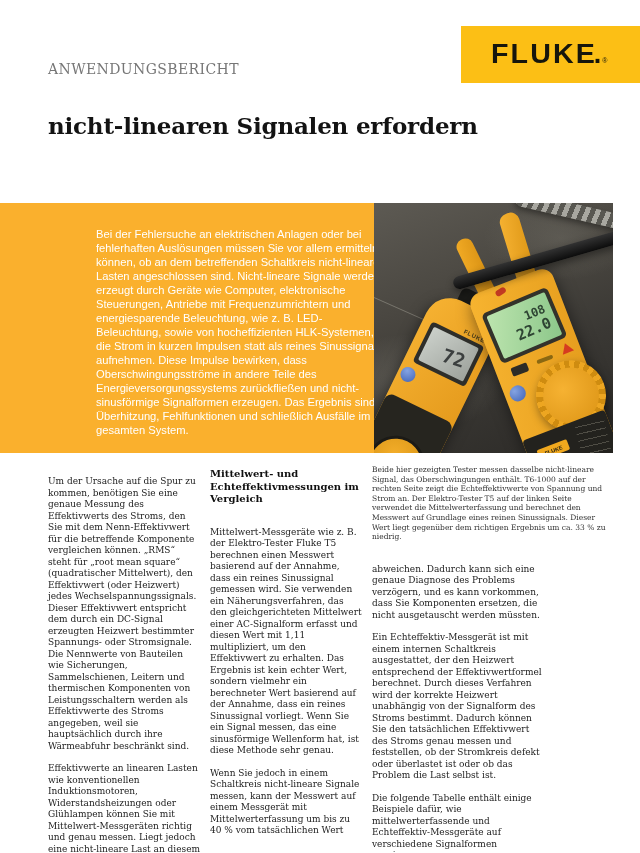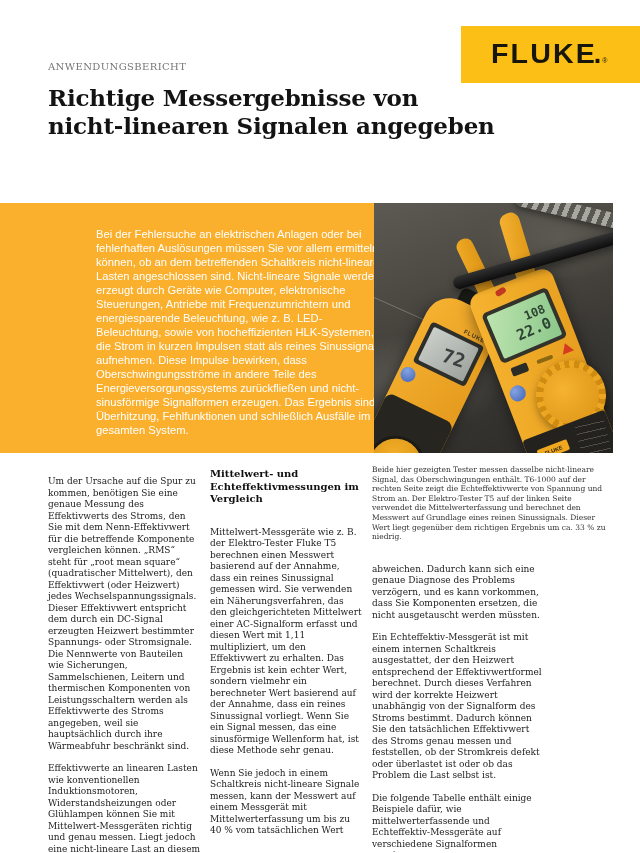--- a/index.html
+++ b/index.html
@@ -8,21 +8,21 @@
 
   
   .logo{position:absolute;top:26px;right:0;width:179px;height:57px;background:#FCBF15;
         display:flex;align-items:center;justify-content:center;}
   .logo-inner{display:flex;align-items:baseline;}
   .logo-text{font-family:"Liberation Sans",sans-serif;font-weight:700;font-size:27px;
              color:#16160c;letter-spacing:2px;transform:scaleX(1.06);}
   .logo-dot{font-family:"Liberation Sans",sans-serif;font-weight:700;font-size:27px;color:#16160c;}
   .logo-reg{font-family:"Liberation Sans",sans-serif;font-size:7px;color:#16160c;margin-left:1px;}
 
-  .kicker{position:absolute;top:61px;left:48px;font-size:10px;letter-spacing:.4px;
+  .kicker{position:absolute;top:61px;left:48px;font-size:14px;letter-spacing:.4px;
           color:#767676;}
   .title{position:absolute;top:84px;left:48px;margin:0;font-size:23px;line-height:27.5px;
          font-weight:700;color:#131313;letter-spacing:-.2px;}
 
   
   .intro-box{position:absolute;top:203px;left:0;width:371px;height:250px;background:#FAB02D;padding-left:48px;}
   .intro-box p{margin:0;padding:24px 32px 0 48px;font-family:"Liberation Sans",sans-serif;
                font-size:11.2px;line-height:14px;color:#ffffff;}
 
   .photo{position:absolute;top:203px;left:374px;width:239px;height:250px;overflow:hidden;
@@ -118,22 +118,22 @@
   <div class="logo" style="background-color: rgb(252, 191, 21);">
     <div class="logo-inner">
       <span class="logo-text">FLUKE</span>
         <span class="logo-dot">.</span>
         <span class="logo-reg">®</span>
     </div>
   </div>
 
   <div class="kicker">ANWENDUNGSBERICHT</div>
   <h1 class="title">
-    <span>Richtige Messergebnisse von</span><br>
-    <span>nicht-linearen Signalen angegeben</span><br>
+    <br>
+    <span>nicht-linearen Signalen erfordern</span><br>
   </h1>
 
   <div class="intro-box" style="background-color: rgb(250, 176, 45);">
     <p>Bei der Fehlersuche an elektrischen Anlagen oder bei fehlerhaften Auslösungen müssen Sie vor allem ermitteln können, ob an dem betreffenden Schaltkreis nicht-lineare Lasten angeschlossen sind. Nicht-lineare Signale werden erzeugt durch Geräte wie Computer, elektronische Steuerungen, Antriebe mit Frequenzumrichtern und energiesparende Beleuchtung, wie z. B. LED-Beleuchtung, sowie von hocheffizienten HLK-Systemen, die Strom in kurzen Impulsen statt als reines Sinussignal aufnehmen. Diese Impulse bewirken, dass Oberschwingungsströme in andere Teile des Energieversorgungssystems zurückfließen und nicht-sinusförmige Signalformen erzeugen. Das Ergebnis sind Überhitzung, Fehlfunktionen und schließlich Ausfälle im gesamten System.</p>
   </div>
 
   <div class="photo">
     <div class="crack"></div>
     <div class="conduit"></div>
 

